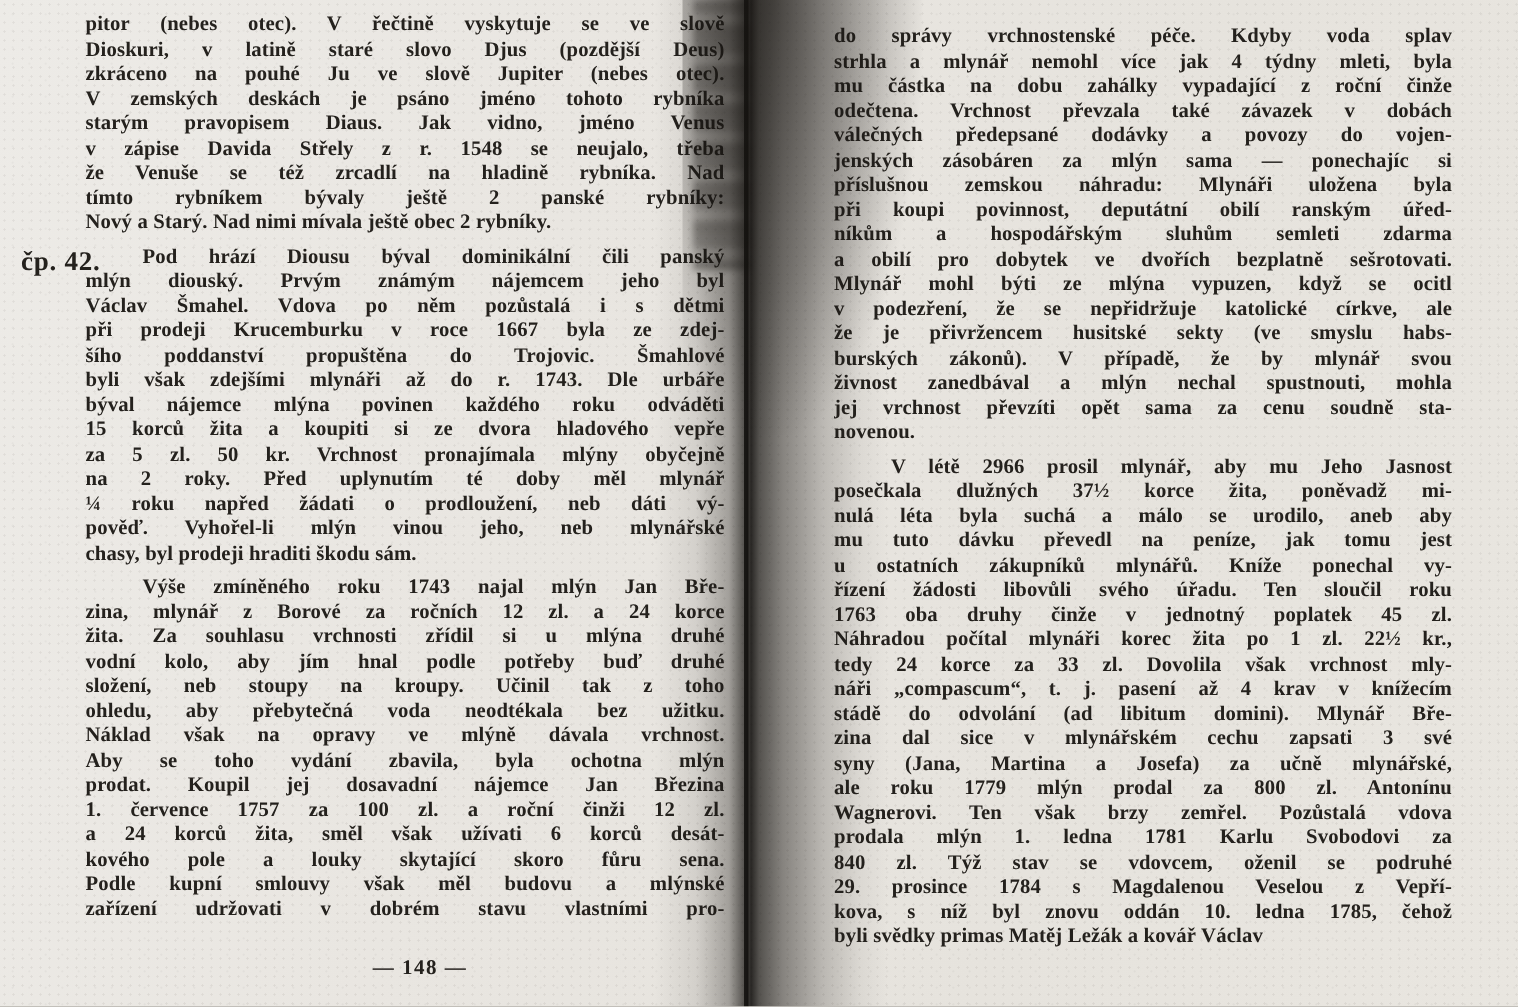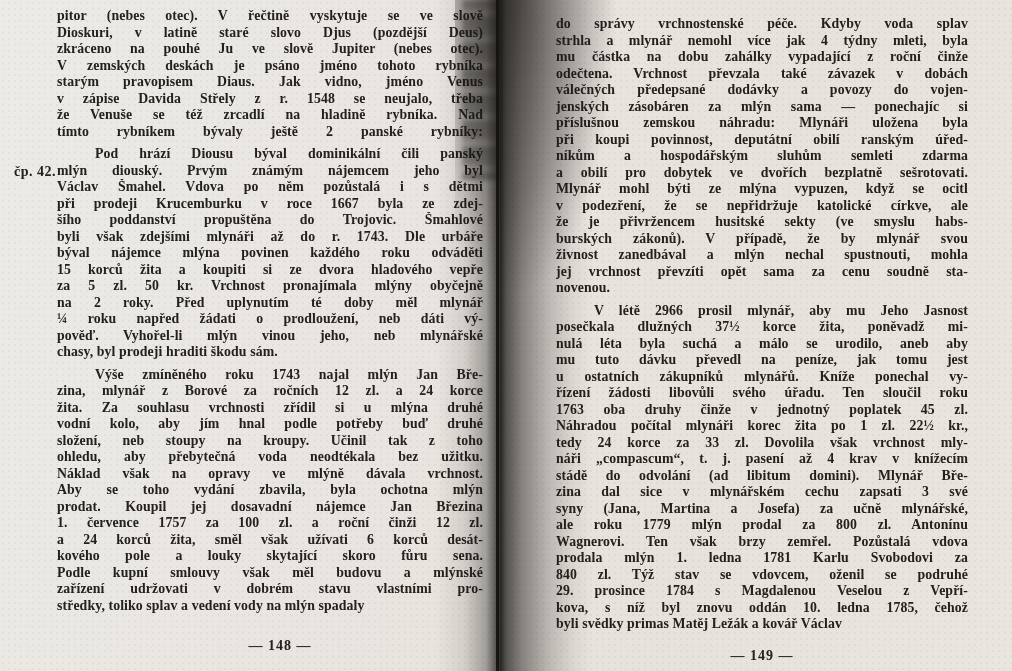--- a/index.html
+++ b/index.html
@@ -34,21 +34,21 @@
     text-align:justify;
     text-align-last:justify;
     height:16.5px;
     overflow:hidden;
     white-space:normal;
   }
   .line.first-indent{text-indent:38px;}
   .line.last{text-align-last:left;}
   .margin-note{
     position:absolute;left:14px;top:164px;
-    font-size:14px;font-weight:700;letter-spacing:0.5px;
+    font-size:18px;font-weight:700;letter-spacing:0.5px;
   }
   .page-number{
     position:absolute;
     font-size:14px;font-weight:700;
     text-align:center;letter-spacing:1px;
   }
   .page-number.left{left:67px;width:426px;top:638px;}
   .page-number.right{left:556px;width:412px;top:648px;}
   .gutter{
     position:absolute;left:436px;top:0;width:156px;height:671px;
@@ -98,20 +98,21 @@
   <div class="text-col left">
       <div class="para">
         <div class="line">pitor (nebes otec). V řečtině vyskytuje se ve slově</div>
         <div class="line">Dioskuri, v latině staré slovo Djus (pozdější Deus)</div>
         <div class="line">zkráceno na pouhé Ju ve slově Jupiter (nebes otec).</div>
         <div class="line">V zemských deskách je psáno jméno tohoto rybníka</div>
         <div class="line">starým pravopisem Diaus. Jak vidno, jméno Venus</div>
         <div class="line">v zápise Davida Střely z r. 1548 se neujalo, třeba</div>
         <div class="line">že Venuše se též zrcadlí na hladině rybníka. Nad</div>
         <div class="line">tímto rybníkem bývaly ještě 2 panské rybníky:</div>
+        <div class="line last">Nový a Starý. Nad nimi mívala ještě obec 2 rybníky.</div>
       </div>
       <div class="para">
         <div class="line first-indent">Pod hrází Diousu býval dominikální čili panský</div>
         <div class="line">mlýn diouský. Prvým známým nájemcem jeho byl</div>
         <div class="line">Václav Šmahel. Vdova po něm pozůstalá i s dětmi</div>
         <div class="line">při prodeji Krucemburku v roce 1667 byla ze zdej-</div>
         <div class="line">šího poddanství propuštěna do Trojovic. Šmahlové</div>
         <div class="line">byli však zdejšími mlynáři až do r. 1743. Dle urbáře</div>
         <div class="line">býval nájemce mlýna povinen každého roku odváděti</div>
         <div class="line">15 korců žita a koupiti si ze dvora hladového vepře</div>
@@ -129,21 +130,20 @@
         <div class="line">složení, neb stoupy na kroupy. Učinil tak z toho</div>
         <div class="line">ohledu, aby přebytečná voda neodtékala bez užitku.</div>
         <div class="line">Náklad však na opravy ve mlýně dávala vrchnost.</div>
         <div class="line">Aby se toho vydání zbavila, byla ochotna mlýn</div>
         <div class="line">prodat. Koupil jej dosavadní nájemce Jan Březina</div>
         <div class="line">1. července 1757 za 100 zl. a roční činži 12 zl.</div>
         <div class="line">a 24 korců žita, směl však užívati 6 korců desát-</div>
         <div class="line">kového pole a louky skytající skoro fůru sena.</div>
         <div class="line">Podle kupní smlouvy však měl budovu a mlýnské</div>
         <div class="line">zařízení udržovati v dobrém stavu vlastními pro-</div>
-        <div class="line last">středky, toliko splav a vedení vody na mlýn spadaly</div>
       </div>
     </div>
 
   <div class="text-col right">
       <div class="para">
         <div class="line">do správy vrchnostenské péče. Kdyby voda splav</div>
         <div class="line">strhla a mlynář nemohl více jak 4 týdny mleti, byla</div>
         <div class="line">mu částka na dobu zahálky vypadající z roční činže</div>
         <div class="line">odečtena. Vrchnost převzala také závazek v dobách</div>
         <div class="line">válečných předepsané dodávky a povozy do vojen-</div>
@@ -179,20 +179,19 @@
         <div class="line">prodala mlýn 1. ledna 1781 Karlu Svobodovi za</div>
         <div class="line">840 zl. Týž stav se vdovcem, oženil se podruhé</div>
         <div class="line">29. prosince 1784 s Magdalenou Veselou z Vepří-</div>
         <div class="line">kova, s níž byl znovu oddán 10. ledna 1785, čehož</div>
         <div class="line last">byli svědky primas Matěj Ležák a kovář Václav</div>
       </div>
     </div>
 
   <div class="page-number left">— 148 —</div>
 
-  <div class="page-number right">— 149 —</div>
 
   <div class="left-edge-streaks"></div>
   <div class="gutter"></div>
   <div class="gutter-line"></div>
   <div class="gutter-top-shade"></div>
 
 </div>
 
 </body></html>

